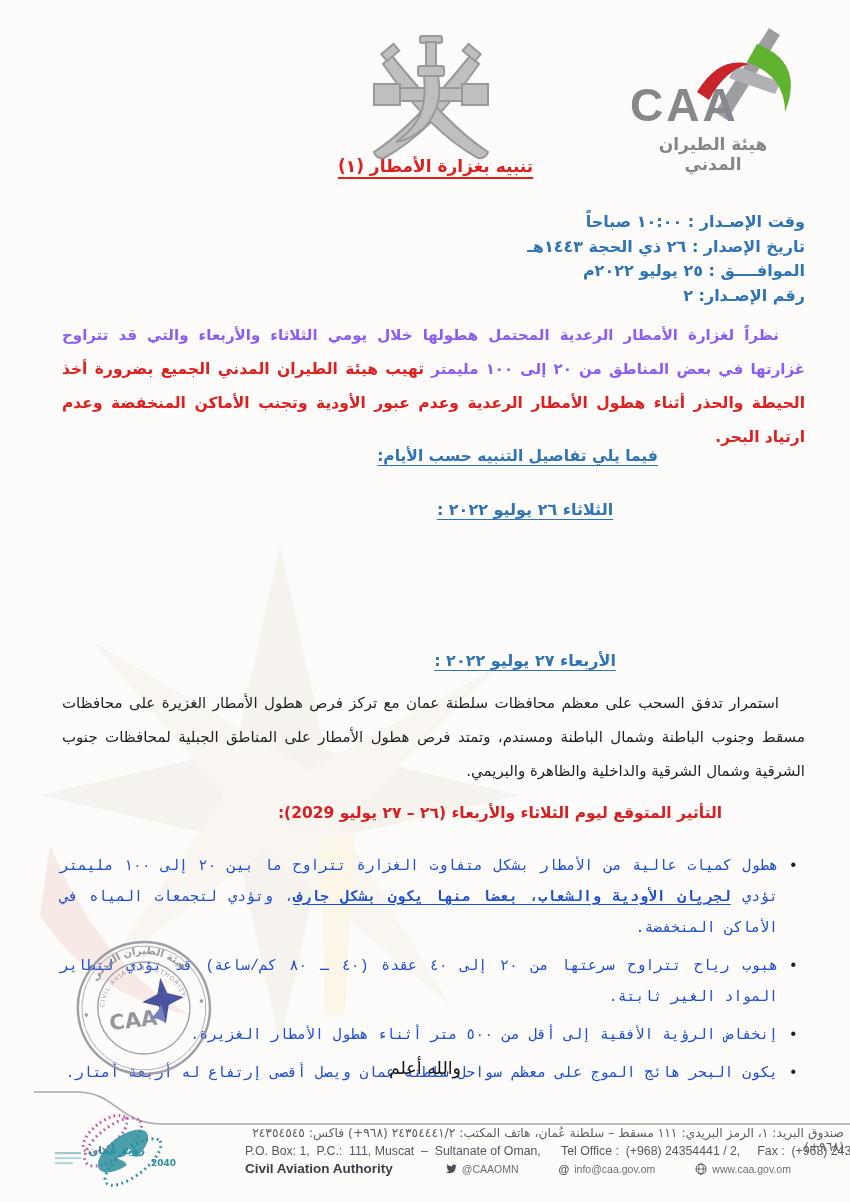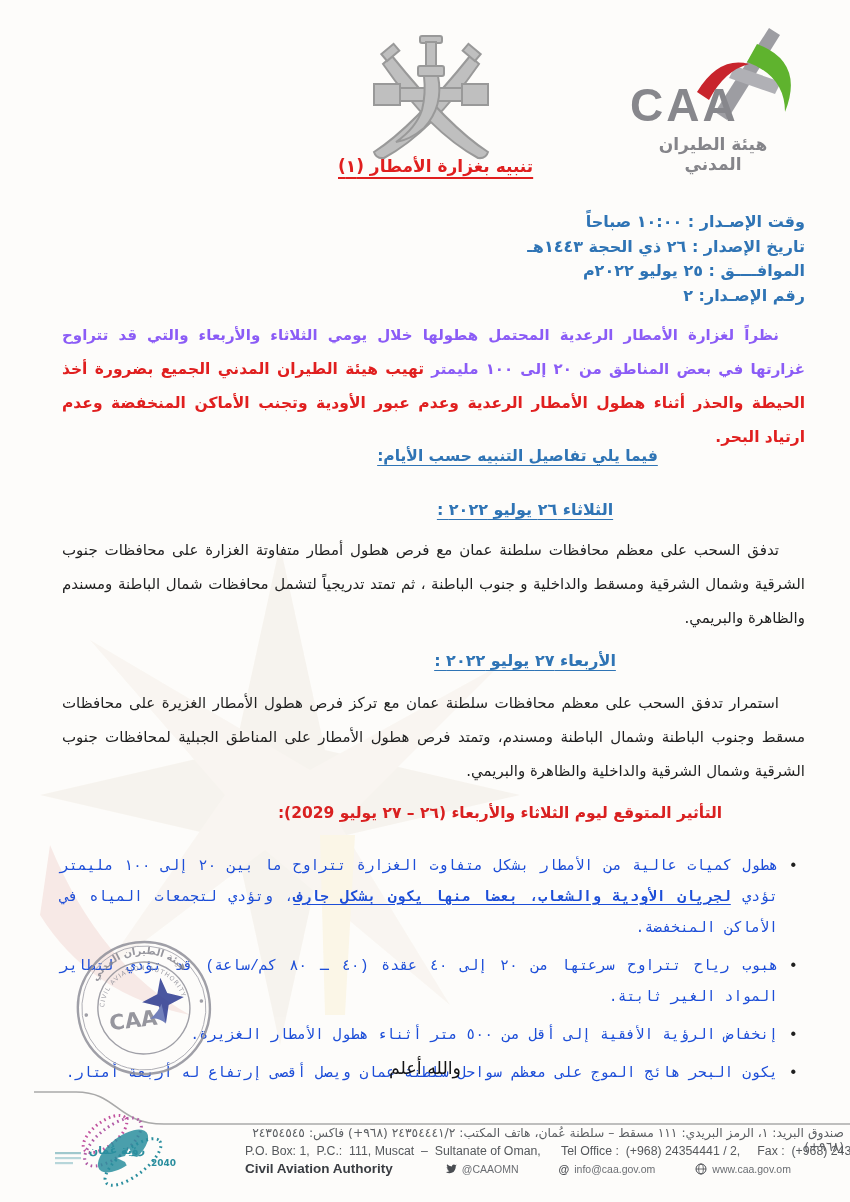--- a/index.html
+++ b/index.html
@@ -104,21 +104,20 @@
     <div>رقم الإصـدار: ٢</div>
   </div>
 
   <p class="abs para" style="left:62px; right:45px; top:318px;">
     <span class="blue-seg">نظراً لغزارة الأمطار الرعدية المحتمل هطولها خلال يومي الثلاثاء والأربعاء والتي قد تتراوح غزارتها في بعض المناطق من ٢٠ إلى ١٠٠ مليمتر </span><span class="red-seg">تهيب هيئة الطيران المدني الجميع بضرورة أخذ الحيطة والحذر أثناء هطول الأمطار الرعدية وعدم عبور الأودية وتجنب الأماكن المنخفضة وعدم ارتياد البحر.</span>
   </p>
 
   <div class="abs center-head rtl" style="left:185px; right:0; top:447px; font-size:15.5px;">فيما يلي تفاصيل التنبيه حسب الأيام:</div>
 
   <div class="abs center-head rtl" style="left:200px; right:0; top:500px; font-size:16px;">الثلاثاء ٢٦ يوليو ٢٠٢٢ :</div>
-  <p class="abs para" style="left:62px; right:45px; top:533px;">تدفق السحب على معظم محافظات سلطنة عمان مع فرص هطول أمطار متفاوتة الغزارة على محافظات جنوب الشرقية وشمال الشرقية ومسقط والداخلية و جنوب الباطنة ، ثم تمتد تدريجياً لتشمل محافظات شمال الباطنة ومسندم والظاهرة والبريمي.</p>
 
   <div class="abs center-head rtl" style="left:200px; right:0; top:651px; font-size:16px;">الأربعاء ٢٧ يوليو ٢٠٢٢ :</div>
   <p class="abs para" style="left:62px; right:45px; top:686px;">استمرار تدفق السحب على معظم محافظات سلطنة عمان مع تركز فرص هطول الأمطار الغزيرة على محافظات مسقط وجنوب الباطنة وشمال الباطنة ومسندم، وتمتد فرص هطول الأمطار على المناطق الجبلية لمحافظات جنوب الشرقية وشمال الشرقية والداخلية والظاهرة والبريمي.</p>
 
   <div class="abs impact-head rtl" style="left:150px; right:0; top:804px;">التأثير المتوقع ليوم الثلاثاء والأربعاء (٢٦ – ٢٧ يوليو 2029):</div>
 
   <ul class="abs bullets" style="left:60px; right:48px; top:851px;">
     <li>
       <span>هطول كميات عالية من الأمطار بشكل متفاوت الغزارة تتراوح ما بين ٢٠ إلى ١٠٠ مليمتر تؤدي </span><span class="emph">لجريان الأودية والشعاب، بعضا منها يكون بشكل جارف</span><span>، وتؤدي لتجمعات المياه في الأماكن المنخفضة.</span>
     </li>

